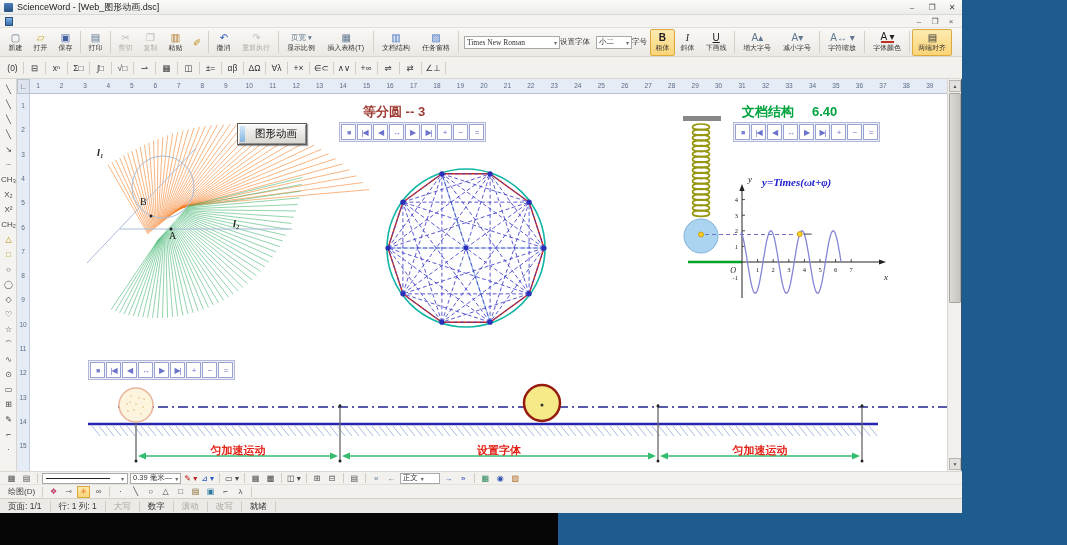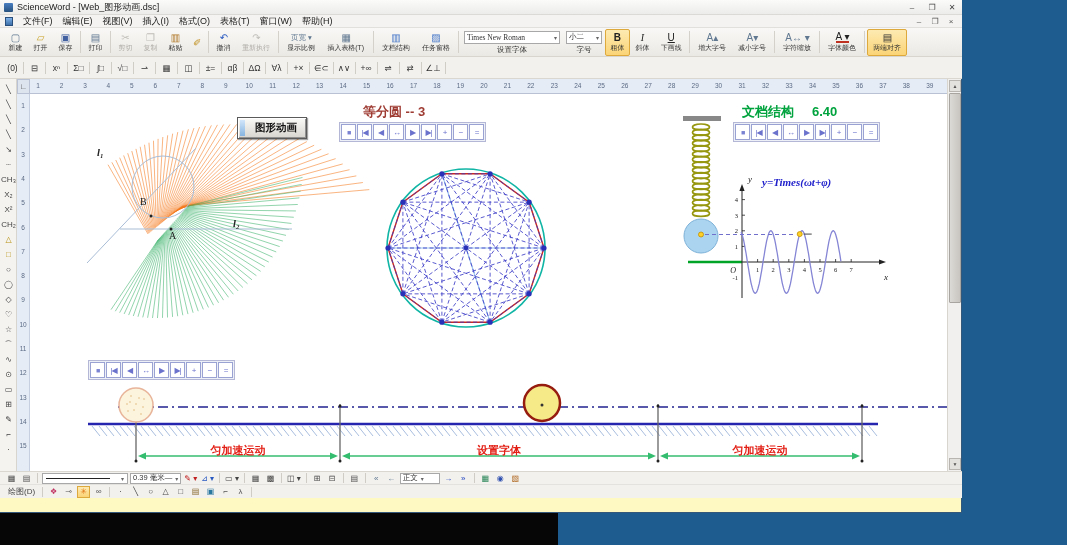--- a/index.html
+++ b/index.html
@@ -1,21 +1,21 @@
 <!DOCTYPE html>
 <html><head>
 <meta charset="utf-8">
 <style>
   *{box-sizing:border-box;margin:0;padding:0}
   html,body{background:#15425f}
   #screen{position:relative;width:1067px;height:545px;background:#1e5c90;overflow:hidden;
     font-family:"Liberation Sans",sans-serif;-webkit-font-smoothing:antialiased}
 
   
-  .window{position:absolute;left:0;top:0;width:962px;height:513px;background:#fef9c3;
+  .window{position:absolute;left:0;top:0;width:962px;height:513px;background:#ffffff;
     border-right:1px solid #33587a;border-bottom:1px solid #33587a}
   .titlebar{position:absolute;left:0;top:0;width:962px;height:15px;background:linear-gradient(#fbfbfa,#ececea);
     display:flex;align-items:center;gap:4px;padding:0 4px;font-size:9px;color:#222;border-bottom:1px solid #dcdad6}
   .appicon{width:9px;height:9px;background:linear-gradient(#4a7fc0,#27527f);border-radius:1px;flex:0 0 auto}
   .tb-controls{margin-left:auto;display:flex;gap:8px}
   .tbc{font-size:8px;color:#444;width:12px;text-align:center;cursor:default}
   .menubar{position:absolute;left:0;top:15px;width:962px;height:13px;background:#f4f3f1;display:flex;
     align-items:center;font-size:9px;color:#222;padding-left:3px;border-bottom:1px solid #e2e0dc}
   .docicon{width:8px;height:9px;background:linear-gradient(#7fb2e8,#3c6ea8);border:1px solid #2a4f7c;margin:0 5px 0 2px}
   #menu-items{display:flex}
@@ -31,21 +31,21 @@
   .tbtn .ticon{font-size:10px;line-height:11px;color:#607890}
   .tbtn .tlabel{line-height:9px;transform:scale(.92)}
   .tbtn.disabled{color:#b0ada8}
   .tbtn.disabled .ticon{color:#c0bdb8 !important}
   .tbtn.active{background:linear-gradient(#fdeab2,#fbd476);border-color:#dda83c}
   .ib{font-weight:bold;color:#222 !important}
   .ii{font-style:italic;font-family:"Liberation Serif",serif;color:#222 !important}
   .iu{text-decoration:underline;color:#222 !important}
   .ica{color:#222 !important;border-bottom:2px solid #c03020;line-height:9px !important}
   .tsep{width:1px;height:22px;background:#d4d1cb;margin:0 2px;flex:0 0 auto}
-  .tcombo-wrap{display:flex;flex-direction:column;align-items:center;font-size:7.5px;color:#333;padding:0 3px}
+  .tcombo-wrap{display:flex;font-size:7.5px;color:#333;padding:0 3px}
   .tcombo{height:13px;background:#fff;border:1px solid #a8a8a8;display:flex;align-items:center;
     font-size:7.5px;padding:0 2px;justify-content:space-between}
   .tcombo-v{overflow:hidden;white-space:nowrap;font-family:"Liberation Serif",serif}
   .tcombo-a{color:#666;font-size:6px;margin-left:2px}
   .tcombo-wrap .tlabel{line-height:9px;margin-top:1px}
 
   
   .toolbar2{position:absolute;left:0;top:57px;width:962px;height:22px;display:flex;align-items:center;
     background:#f2f1ee;border-bottom:1px solid #dad7d1;padding-left:4px;font-size:8.5px;color:#333}
   .mbtn{min-width:17px;height:16px;display:flex;align-items:center;justify-content:center;padding:0 2px}
@@ -90,23 +90,23 @@
     display:flex;align-items:center;font-size:8.5px;color:#333}
   .sitem{padding:0 8px;border-right:1px solid #cfccc6;height:11px;line-height:11px}
   .sitem.dim{color:#aaa69f}
 
   
   .fig-title{position:absolute;font-weight:bold;font-size:13px;white-space:nowrap}
   .t1{left:363px;top:103px;color:#9e3b32}
   .t2{left:742px;top:103px;color:#00a33e}
   .t2v{margin-left:18px}
   .t3{left:96px;top:339px;color:#00a33e;font-size:13.5px}
-  .animbtn{position:absolute;left:237px;top:117px;width:70px;height:22px;background:linear-gradient(#fafaf8,#d8d5cf);
+  .animbtn{position:absolute;left:237px;top:123px;width:70px;height:22px;background:linear-gradient(#fafaf8,#d8d5cf);
     border:1px solid #5a5a5a;box-shadow:inset 1px 1px 0 #fff, inset -1px -1px 0 #909090, 1px 1px 1px rgba(0,0,0,.35);
-    display:flex;align-items:center;justify-content:center;font-size:10.5px;font-weight:bold;color:#111;padding-left:8px}
+    display:flex;align-items:center;justify-content:center;font-size:10.5px;font-weight:normal;color:#111;padding-left:8px}
   .animbtn::before{content:"";position:absolute;left:2px;top:2px;bottom:2px;width:5px;
     background:linear-gradient(#d2e6fa,#86b4e0)}
   .player{position:absolute;display:flex;gap:1px;background:#eef0f8;border:1px solid #b4b8d6;padding:1px;height:20px}
   .pbtn{width:15px;background:#fff;border:1px solid #9aa2d4;color:#6a72cc;font-size:8px;
     display:flex;align-items:center;justify-content:center;white-space:nowrap;letter-spacing:-1px}
   .figlab{position:absolute;font-family:"Liberation Serif",serif;font-size:10px;color:#222;white-space:nowrap}
   .figlab.it{font-style:italic;font-weight:bold;font-size:10.5px}
   .formula{position:absolute;left:762px;top:176px;font-family:"Liberation Serif",serif;font-style:italic;
     font-weight:bold;font-size:11px;color:#2222cc;white-space:nowrap}
   .mlabel{position:absolute;top:443px;transform:translateX(-50%);color:#e32016;font-weight:bold;font-size:11px;white-space:nowrap}
@@ -126,30 +126,20 @@
       <span>ScienceWord - [Web_图形动画.dsc]</span>
       <span class="tb-controls">
         <span class="tbc">–</span>
         <span class="tbc">❐</span>
         <span class="tbc">✕</span>
       </span>
     </div>
 
     <div class="menubar">
       <span class="docicon"></span>
-      <span id="menu-items">
-          <span class="menu-item">文件(F)</span>
-          <span class="menu-item">编辑(E)</span>
-          <span class="menu-item">视图(V)</span>
-          <span class="menu-item">插入(I)</span>
-          <span class="menu-item">格式(O)</span>
-          <span class="menu-item">表格(T)</span>
-          <span class="menu-item">窗口(W)</span>
-          <span class="menu-item">帮助(H)</span>
-        </span>
       <span class="mdi-controls">
         <span class="mdic">–</span>
         <span class="mdic">❐</span>
         <span class="mdic">×</span>
       </span>
     </div>
 
     <div class="toolbar1" id="toolbar-main">
         <div class="tbtn">
           <div class="ticon" style="color: rgb(96, 120, 144);">▢</div>
@@ -939,14 +929,23 @@
           <div class="" style="color: rgb(40, 120, 160);">▣</div>
         </div>
         <div class="bbtn">
           <div class="" style="color: rgb(85, 85, 85);">⌐</div>
         </div>
         <div class="bbtn">
           <div class="" style="color: rgb(85, 85, 85);">λ</div>
         </div>
         <div class="bsep"></div>
       </div>
+    <div class="statusbar" id="statusbar">
+        <span class="sitem">页面: 1/1</span>
+        <span class="sitem">行: 1 列: 1</span>
+        <span class="sitem dim">大写</span>
+        <span class="sitem">数字</span>
+        <span class="sitem dim">滚动</span>
+        <span class="sitem dim">改写</span>
+        <span class="sitem">就绪</span>
+      </div>
   </div>
 </div>
 
 </body></html>

